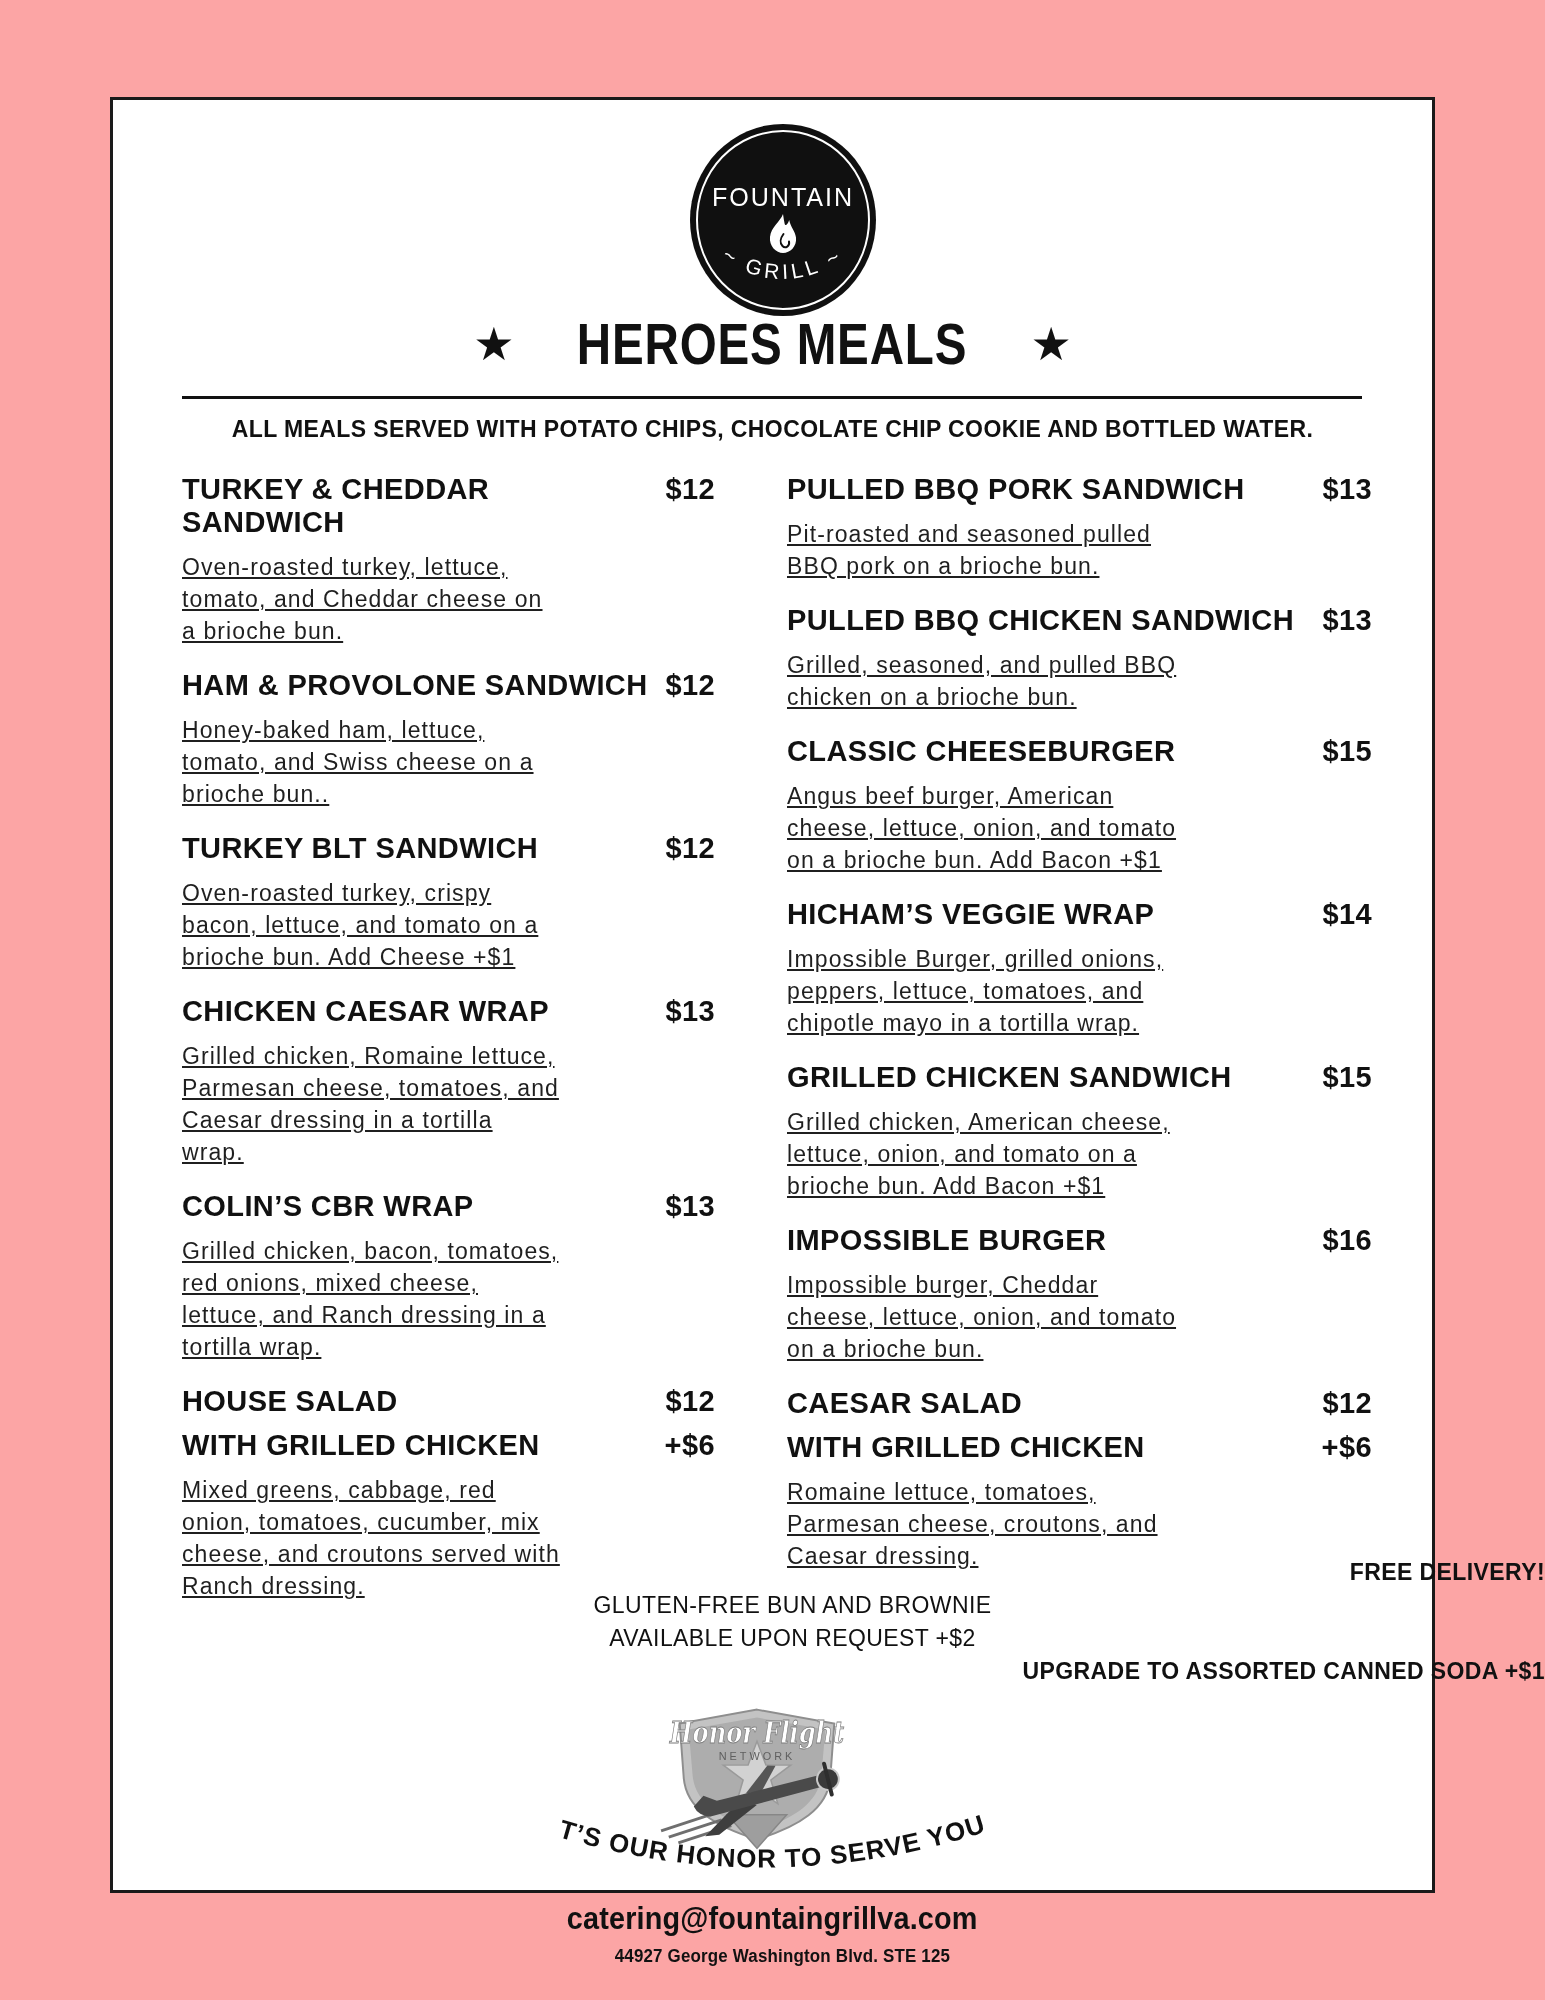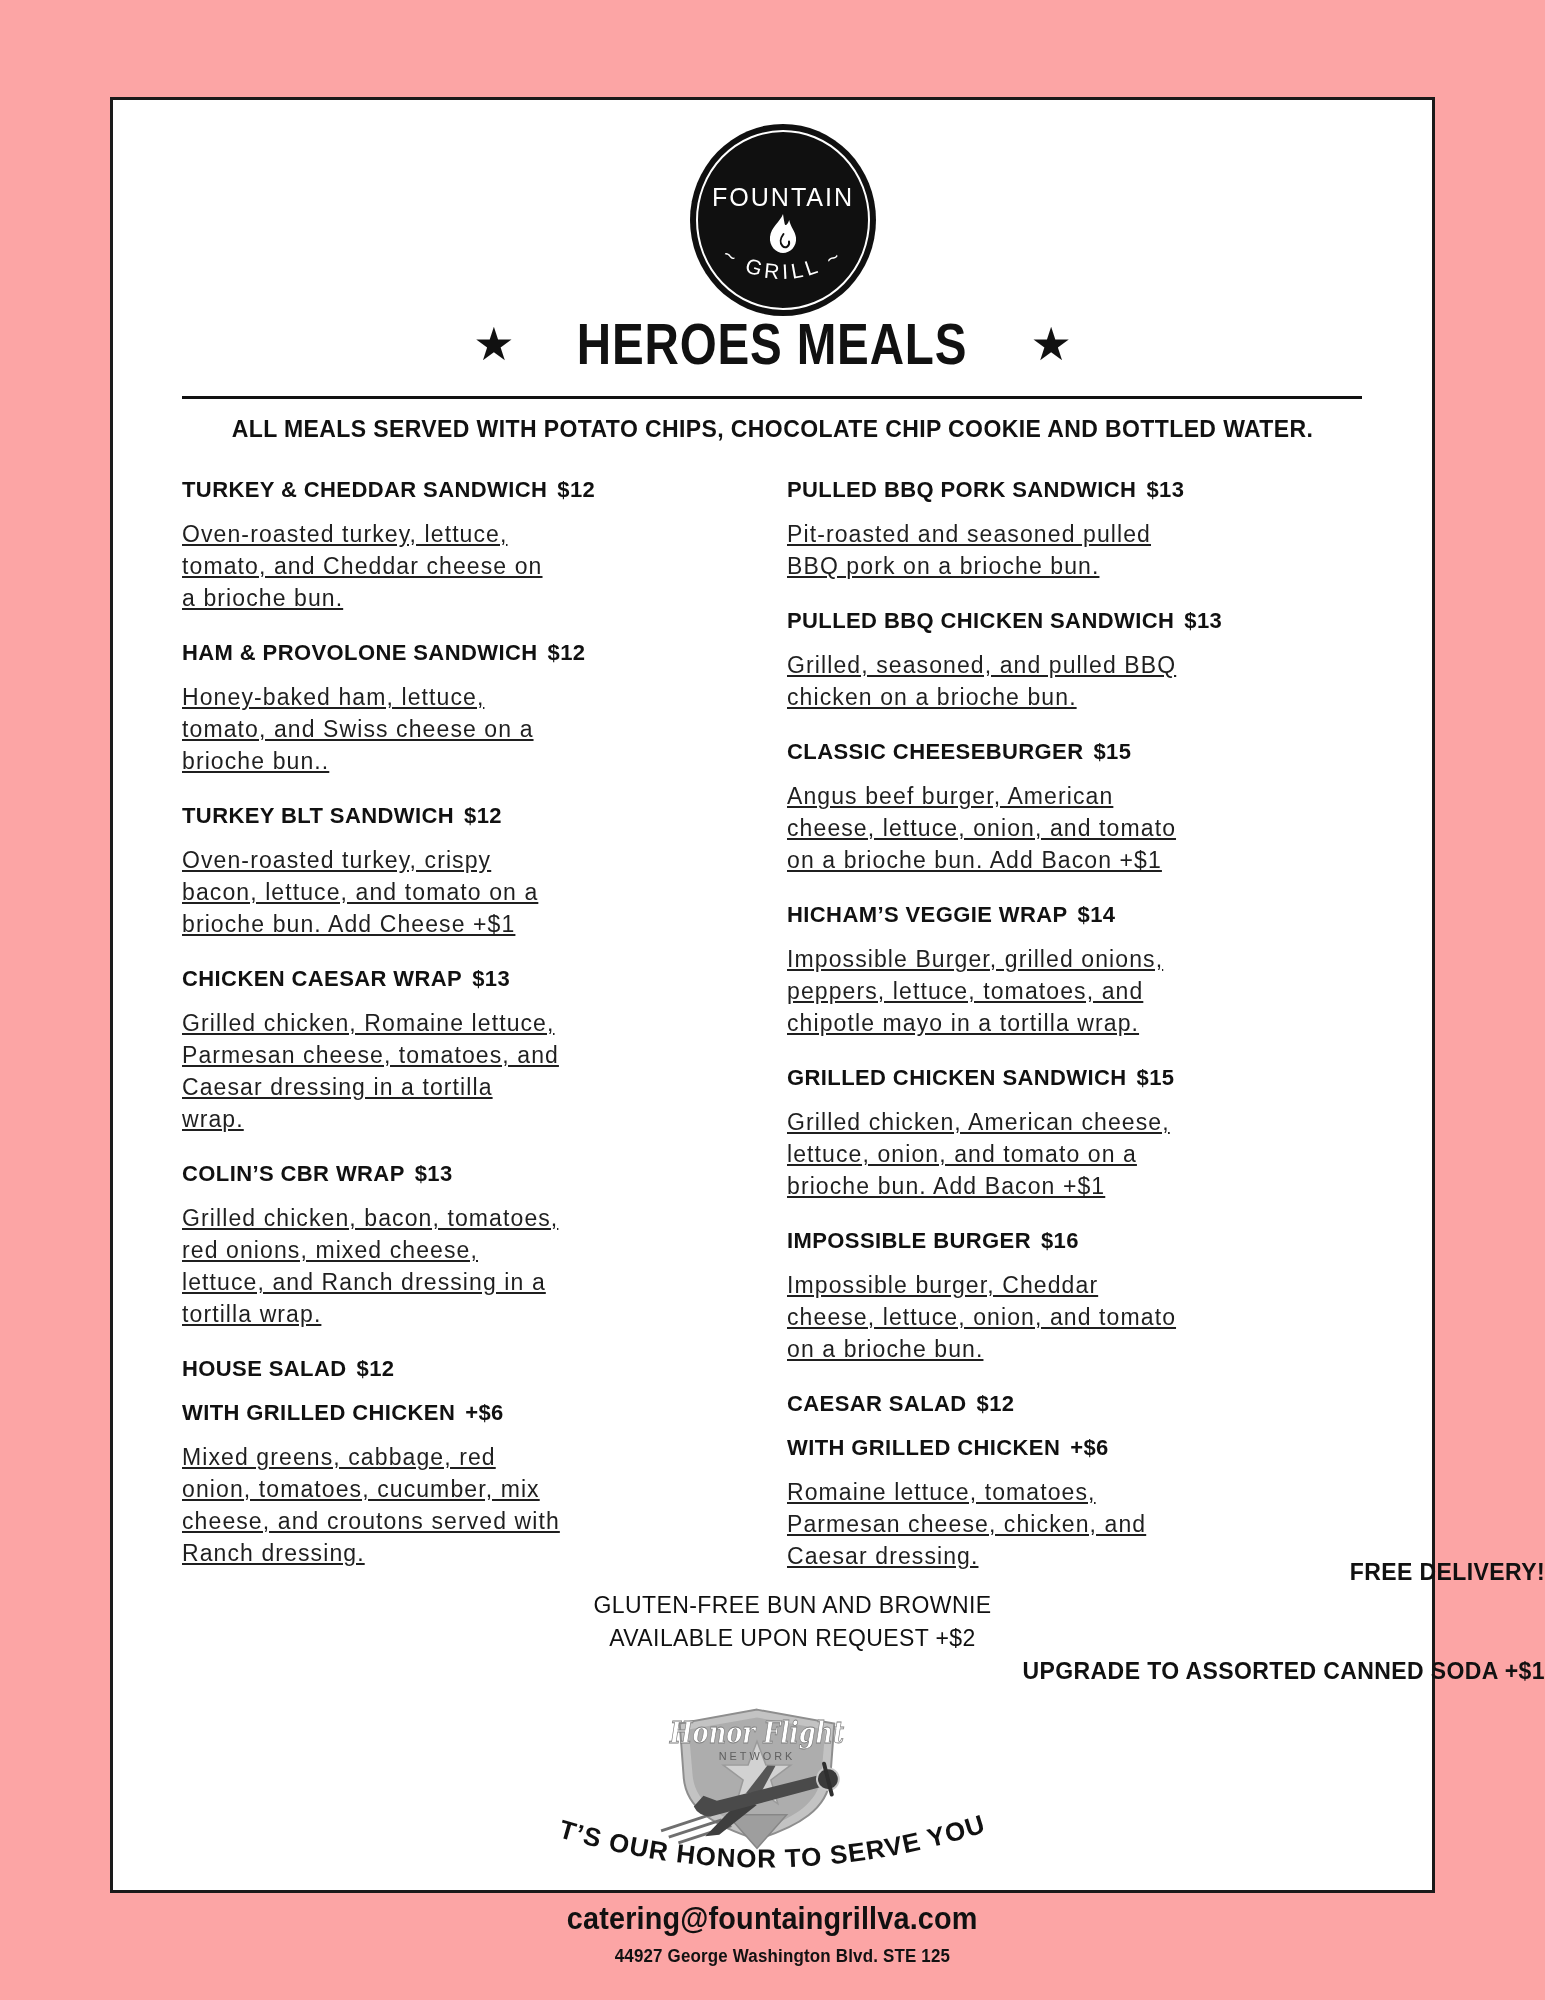--- a/index.html
+++ b/index.html
@@ -14,22 +14,22 @@
   .title-text{display:inline-block;font-size:58px;line-height:72px;font-weight:700;
         letter-spacing:1px;transform:scaleX(0.82);white-space:nowrap;}
   .rule{position:absolute;left:182px;top:396px;width:1180px;height:3px;background:#111;}
   .subtitle{position:absolute;left:0;top:416px;width:100%;text-align:center;
         font-size:23px;font-weight:700;letter-spacing:0.4px;}
   .col{position:absolute;top:473px;}
   .col-left{left:182px;width:533px;}
   .col-right{left:787px;width:585px;}
   .item{margin-bottom:22px;}
   .item.no-desc{margin-bottom:11px;}
-  .item-head{display:flex;justify-content:flex-start;align-items:baseline;
-        font-size:22px;line-height:33px;font-weight:700;letter-spacing:0.4px;}
+  .item-head{display:flex;justify-content:space-between;align-items:baseline;
+        font-size:29px;line-height:33px;font-weight:700;letter-spacing:0.4px;}
   .item-price{margin-left:10px;white-space:nowrap;}
   .item-desc{margin-top:12px;font-size:23px;line-height:32px;letter-spacing:1.1px;
         color:#1f1f1f;white-space:pre-line;text-decoration:underline;}
   .notes{position:absolute;left:0;top:1556px;width:100%;text-align:center;
         font-size:23px;line-height:33px;letter-spacing:0.4px;}
   .note-strong{font-weight:700;text-align:right;}
   .note-light{font-weight:400;padding-left:40px;}
   .hf-logo{position:absolute;left:648px;top:1703px;width:218px;height:150px;}
   .tagline{position:absolute;left:50%;top:1812px;margin-left:-228px;width:456px;height:80px;}
   .footer-email{position:absolute;left:0;top:1900px;width:100%;text-align:center;}
@@ -210,21 +210,21 @@
     </div>
 
   </div>
 
   <div class="item">
     <div class="item-head">
       <span class="item-name">WITH GRILLED CHICKEN</span>
       <span class="item-price">+$6</span>
     </div>
     <div class="item-desc">Romaine lettuce, tomatoes,
-Parmesan cheese, chicken, and
+Parmesan cheese, croutons, and
 Caesar dressing.</div>
   </div>
 </div>
 
   <div class="notes">
     <div class="note-strong">FREE DELIVERY!</div>
     <div class="note-light">GLUTEN-FREE BUN AND BROWNIE</div>
     <div class="note-light">AVAILABLE UPON REQUEST +$2</div>
     <div class="note-strong">UPGRADE TO ASSORTED CANNED SODA +$1</div>
   </div>

